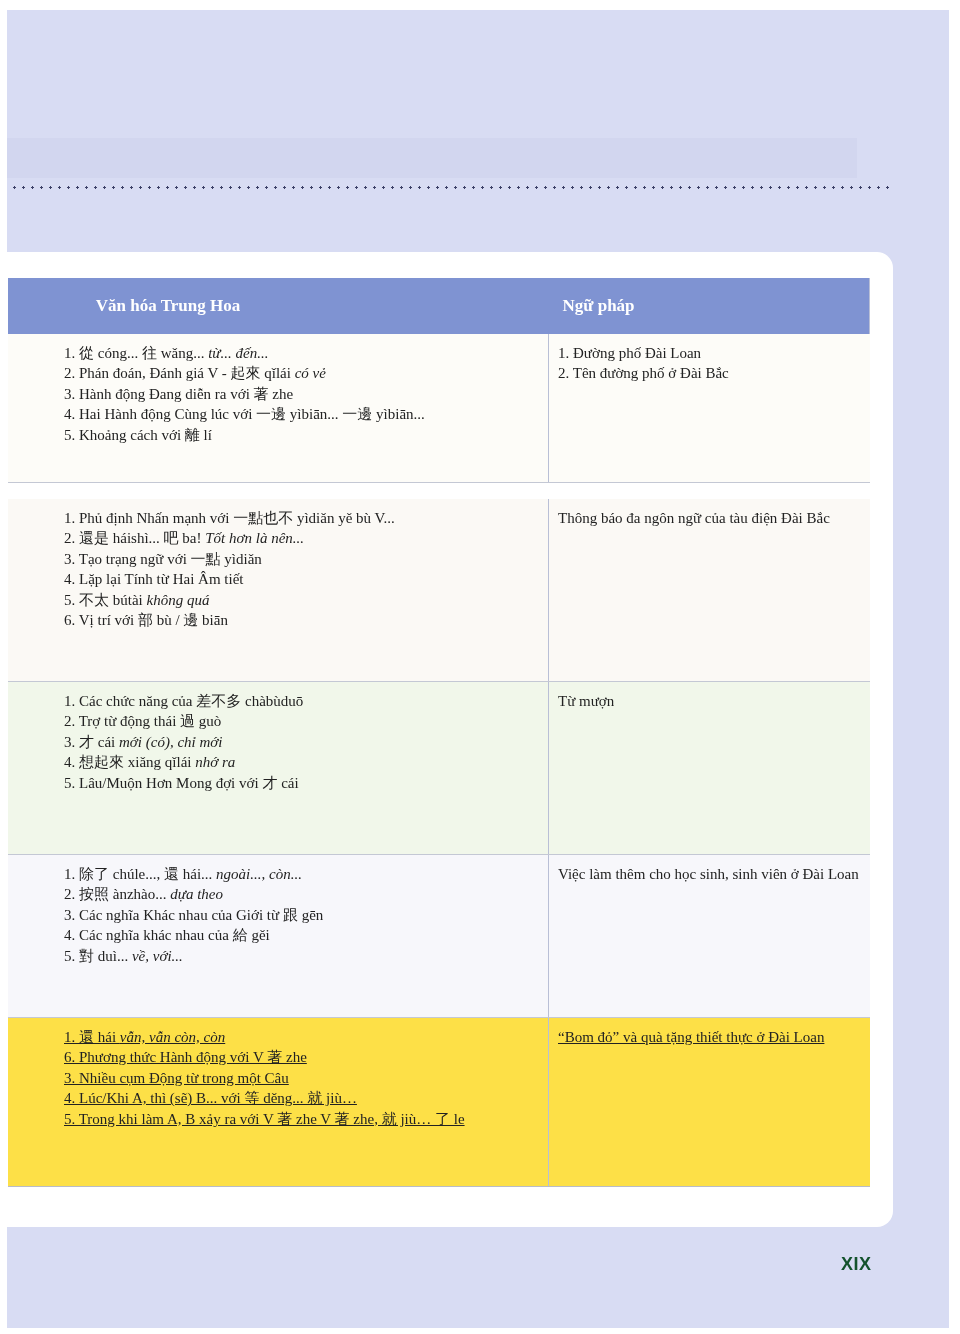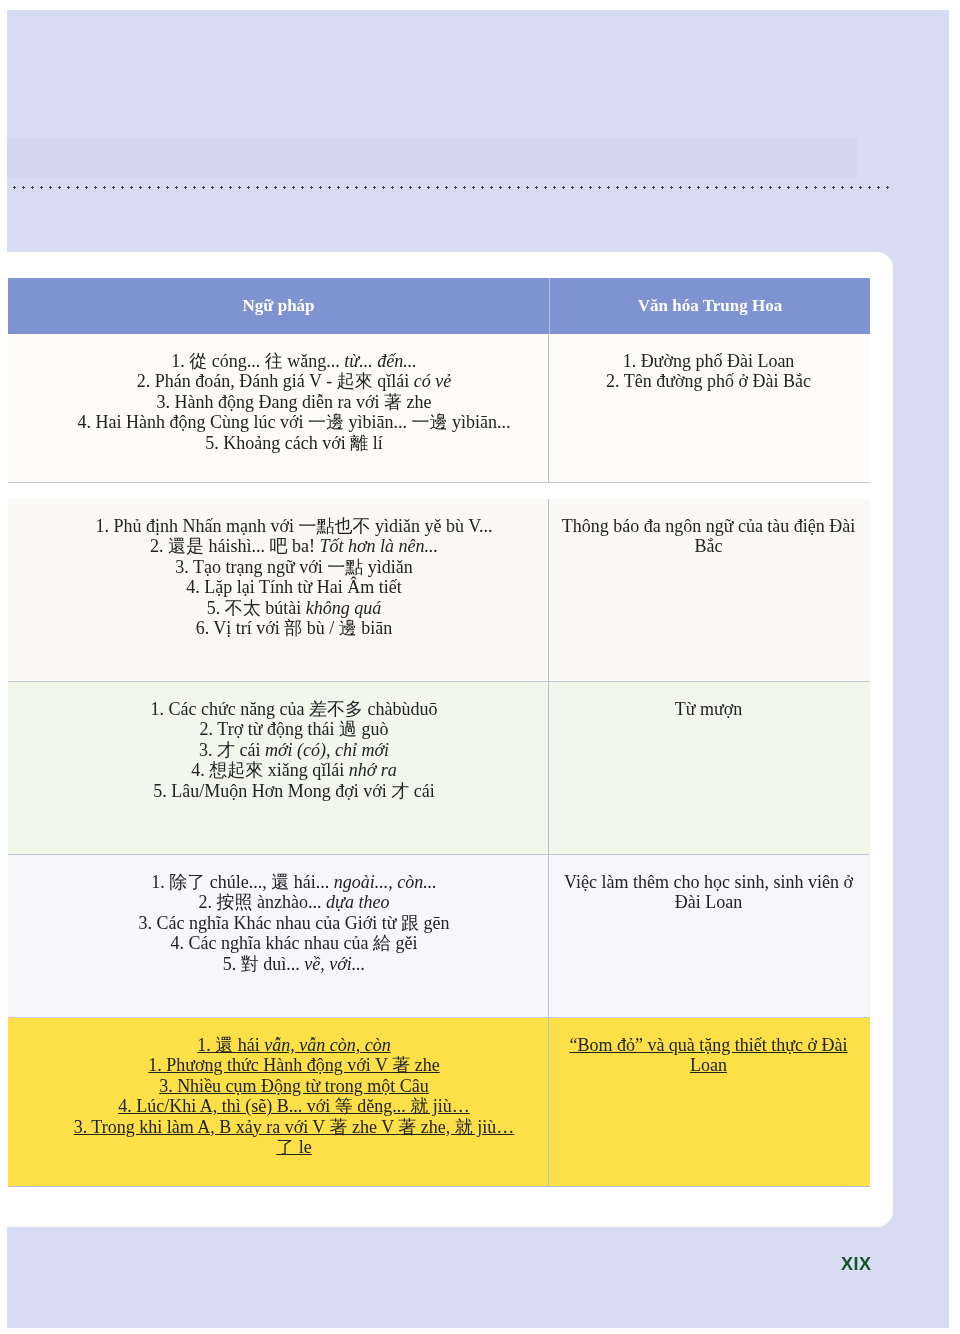--- a/index.html
+++ b/index.html
@@ -70,25 +70,24 @@
       align-items: center;
       justify-content: center;
     }
     .col-left { width: 541px; border-right: 1px solid #b9bfd6; }
     .col-right { width: 320px; }
     .row {
       display: flex;
       border-bottom: 1.5px solid #c4c8d4;
     }
     .cell {
-      font-size: 18px;
+      font-size: 15px;
       line-height: 20.4px;
-      padding-top: 17px;
+      padding-top: 9px;
       box-sizing: border-box;
-      text-align: center;
     }
     .cell.col-left { padding-left: 56px; padding-right: 24px; }
     .cell.col-right { padding-left: 9px; padding-right: 10px; }
     .cell ol { list-style: none; margin: 0; padding: 0; }
     .cell li { margin: 0; padding: 0; }
     .it { font-style: italic; }
     .r1 { height: 148px; background: #fdfcf8; }
     .r2 { height: 182px; background: #fbf9f5; margin-top: 16px; }
     .r3 { height: 172px; background: #f1f7ea; }
     .r4 { height: 162px; background: #f7f7fb; }
@@ -107,22 +106,22 @@
 </head>
 <body>
 
 <div class="page-frame"></div>
 <div class="header-band"></div>
 <div class="dotted-rule"></div>
 <div class="content-panel"></div>
 
 <div class="table">
   <div class="thead-row">
+    <div class="th col-right">Văn hóa Trung Hoa</div>
     <div class="th col-left">Ngữ pháp</div>
-    <div class="th col-right">Văn hóa Trung Hoa</div>
   </div>
 
   <div class="row r1">
     <div class="cell col-left">
       <ol>
         <li><span>1. 從 cóng... 往 wǎng... </span><span class="it">từ... đến...</span></li>
         <li><span>2. Phán đoán, Đánh giá V - 起來 qǐlái  </span><span class="it">có vẻ</span></li>
         <li><span>3. Hành động Đang diễn ra với 著 zhe</span><span class="it"></span></li>
         <li><span>4. Hai Hành động Cùng lúc với 一邊 yìbiān... 一邊 yìbiān...</span><span class="it"></span></li>
         <li><span>5. Khoảng cách với 離 lí</span><span class="it"></span></li>
@@ -185,24 +184,24 @@
       <ol>
         <li>Việc làm thêm cho học sinh, sinh viên ở Đài Loan</li>
       </ol>
     </div>
   </div>
 
   <div class="row r5">
     <div class="cell col-left">
       <ol>
         <li><span>1. 還 hái  </span><span class="it">vẫn, vẫn còn, còn</span></li>
-        <li><span>1. Phương thức Hành động với V 著 zhe</span><span class="it"></span></li>
+        <li><span>6. Phương thức Hành động với V 著 zhe</span><span class="it"></span></li>
         <li><span>3. Nhiều cụm Động từ trong một Câu</span><span class="it"></span></li>
         <li><span>4. Lúc/Khi A, thì (sẽ) B... với 等 děng... 就 jiù…</span><span class="it"></span></li>
-        <li><span>3. Trong khi làm A, B xảy ra với V 著 zhe V 著 zhe, 就 jiù… 了 le</span><span class="it"></span></li>
+        <li><span>5. Trong khi làm A, B xảy ra với V 著 zhe V 著 zhe, 就 jiù… 了 le</span><span class="it"></span></li>
       </ol>
     </div>
     <div class="cell col-right">
       <ol>
         <li>“Bom đỏ” và quà tặng thiết thực ở Đài Loan</li>
       </ol>
     </div>
   </div>
 </div>
 

